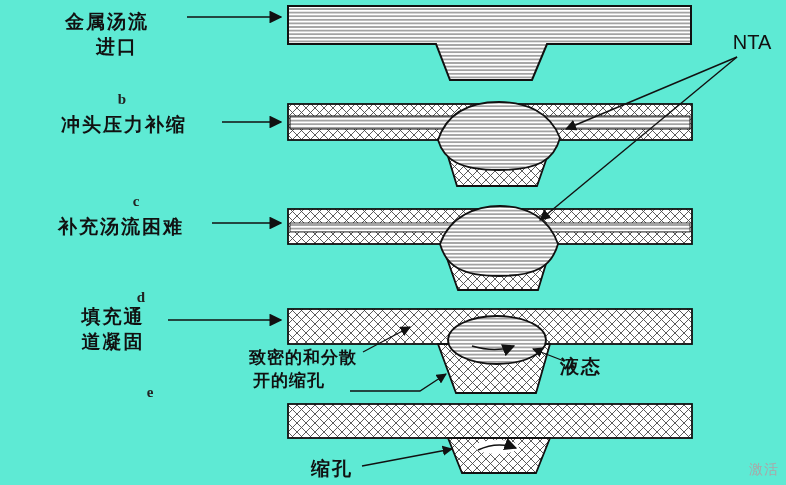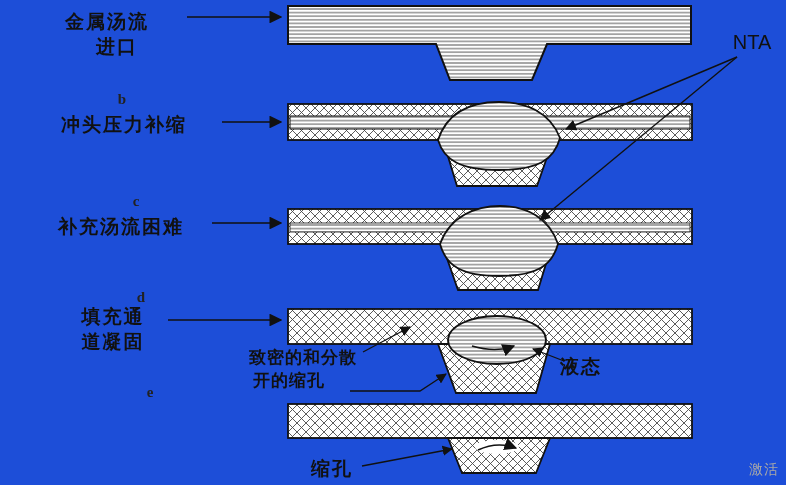--- a/index.html
+++ b/index.html
@@ -1,16 +1,16 @@
 <!DOCTYPE html>
 <html><head>
 <meta charset="utf-8">
 <style>
   html,body{margin:0;padding:0;background:#fff;}
-  #stage{position:relative;width:786px;height:485px;background:#1d4ed8;overflow:hidden;}
+  #stage{position:relative;width:786px;height:485px;background:#5eead4;overflow:hidden;}
   svg{display:block;}
   text{fill:#111;}
   .cjk{font-family:"Liberation Sans",sans-serif;font-size:19px;font-weight:600;text-anchor:middle;letter-spacing:2px;}
   .note{font-family:"Liberation Sans",sans-serif;font-size:17px;font-weight:600;text-anchor:middle;letter-spacing:1px;}
   .letter{font-family:"Liberation Serif",serif;font-size:15px;font-weight:700;text-anchor:middle;fill:#222;}
   .nta{font-family:"Liberation Sans",sans-serif;font-size:20px;font-weight:400;text-anchor:middle;}
   .watermark{font-family:"Liberation Sans",sans-serif;font-size:14px;fill:#a8a8a8;text-anchor:middle;letter-spacing:1px;}
 </style>
 </head>
 <body>

